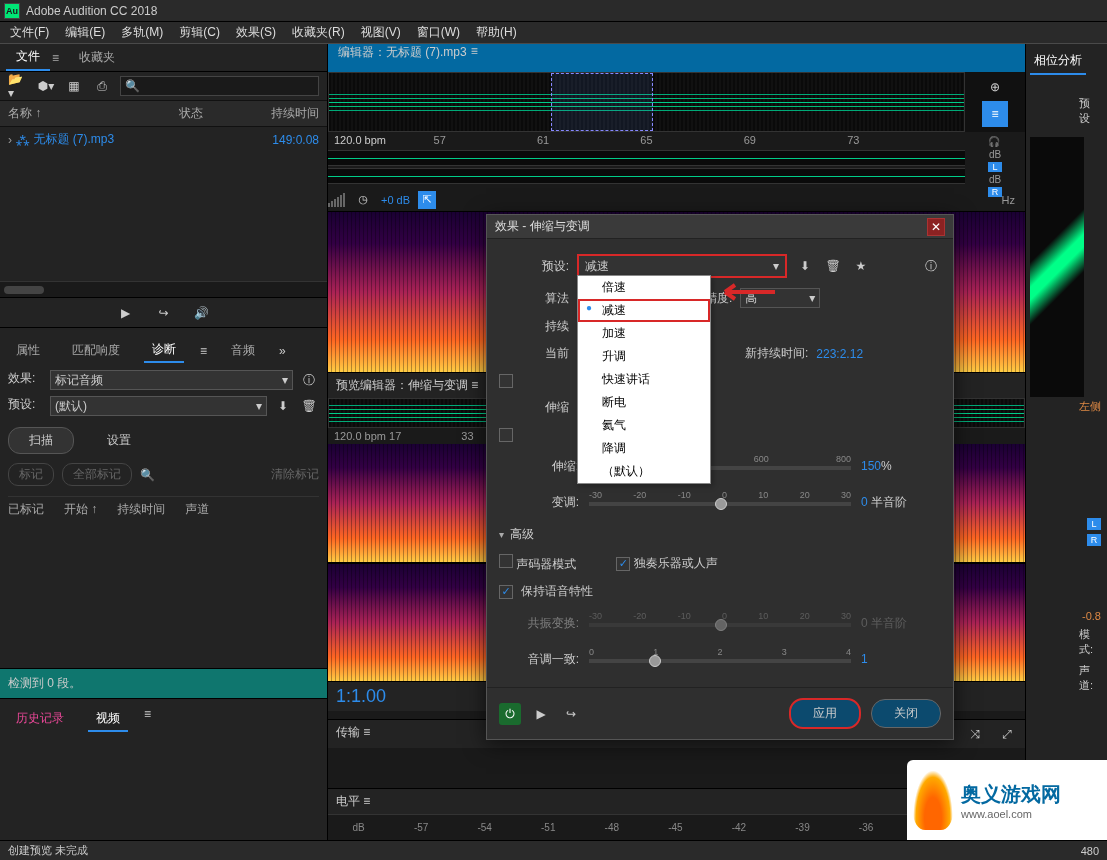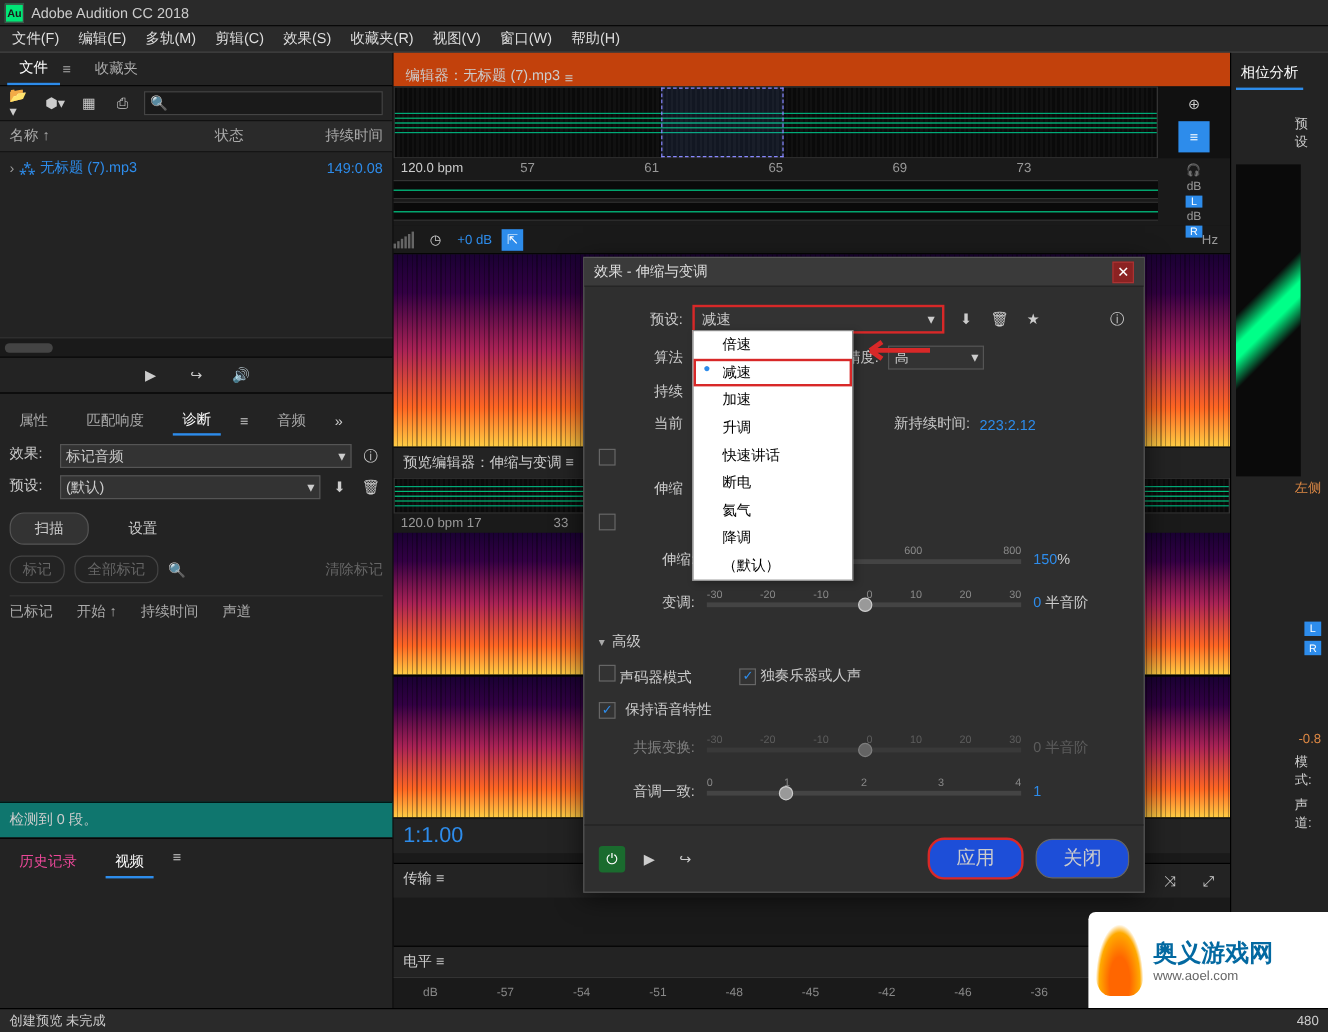--- a/index.html
+++ b/index.html
@@ -61,21 +61,21 @@
 
 .detect-label { padding: 6px 8px; background: #0f766e; color: #ccc; border-top: 1px solid #000; }
 
 
 .history-panel { background: #232323; padding: 4px 8px; border-top: 1px solid #000; }
 .history-tabs { display: flex; gap: 16px; padding: 4px 0; }
 .history-tabs .htab { color: #ec4899; padding: 3px 8px; }
 .history-tabs .htab.active { color: #fff; border-bottom: 2px solid #2d8ceb; }
 
 
-.editor-header { background: #c2410c; height: 28px; display: flex; align-items: flex-end; padding: 0 10px; color: #ccc; }
+.editor-header { background: #0369a1; height: 28px; display: flex; align-items: flex-start; padding: 0 10px; color: #ccc; }
 .editor-header .ed-more { margin-left: auto; }
 
 .waveform-area { height: 60px; background: #111; position: relative; display: flex; }
 .waveform-track { flex: 1; background: repeating-linear-gradient(90deg, #0a0a0a 0, #0a0a0a 2px, #111 2px, #111 4px); position: relative; border: 1px solid #333; }
 .wave-line { position: absolute; top: 50%; left: 0; right: 0; height: 1px; background: #00cc88; box-shadow: 0 -8px 0 #00aa77, 0 8px 0 #00aa77, 0 -4px 0 #00bb77, 0 4px 0 #00bb77; }
 .wave-selection { position: absolute; left: 35%; width: 16%; top: 0; bottom: 0; border: 1px dashed #88f; background: rgba(100,150,255,0.1); }
 .editor-tools { width: 60px; display: flex; flex-direction: column; align-items: center; justify-content: center; gap: 4px; }
 .tool-sq { width: 26px; height: 26px; background: #2d8ceb; display: flex; align-items: center; justify-content: center; color: #fff; }
 
 .timeline-row { background: #1a1a1a; height: 56px; display: flex; position: relative; }
@@ -130,21 +130,21 @@
 .slider-ticks { display: flex; justify-content: space-between; font-size: 9px; color: #888; }
 .slider-bar { height: 4px; background: #444; position: relative; margin-top: 2px; }
 .slider-thumb { position: absolute; top: -4px; width: 12px; height: 12px; background: #999; border-radius: 50%; border: 1px solid #ccc; }
 .slider-val { width: 80px; color: #2d8ceb; text-align: left; }
 
 .collapse-hdr { display: flex; align-items: center; gap: 6px; padding: 6px 0; color: #ccc; cursor: pointer; }
 .collapse-hdr::before { content: '▾'; color: #aaa; font-size: 10px; }
 
 .dlg-footer { display: flex; align-items: center; gap: 10px; padding: 10px 12px; border-top: 1px solid #222; }
 .pwr-btn { width: 22px; height: 22px; background: #1a6b2e; border-radius: 3px; color: #fff; display: flex; align-items: center; justify-content: center; }
-.dlg-btn { background: #1d4ed8; border: 1px solid #666; color: #ccc; padding: 5px 22px; border-radius: 14px; cursor: pointer; font-size: 16px; }
+.dlg-btn { background: #0c4a6e; border: 1px solid #666; color: #ccc; padding: 5px 22px; border-radius: 14px; cursor: pointer; font-size: 12px; }
 .dlg-btn.apply { border: 2px solid #d82828; }
 .footer-spacer { flex: 1; }
 
 
 .phase-panel { padding: 4px; }
 .phase-title { color: #fff; padding: 4px; border-bottom: 2px solid #2d8ceb; display: inline-block; }
 .phase-graph { width: 54px; height: 260px; background: #0a0a0a; margin-top: 8px; position: relative; overflow: hidden; }
 .phase-graph::before { content: ''; position: absolute; inset: 0; background: linear-gradient(135deg, transparent 40%, #00ff88 48%, #00ff88 52%, transparent 60%); }
 .phase-val { color: #d84; font-size: 11px; text-align: right; padding: 2px; }
 .phase-row { display: flex; align-items: center; gap: 4px; padding: 3px; color: #ccc; font-size: 11px; margin-left: 46px; }
@@ -363,21 +363,21 @@
       <span>电平</span> <span class="tab-menu">≡</span>
     </div>
     <div class="db-ruler">
       <span>dB</span>
         <span>-57</span>
         <span>-54</span>
         <span>-51</span>
         <span>-48</span>
         <span>-45</span>
         <span>-42</span>
-        <span>-46</span>
+        <span>-39</span>
         <span>-36</span>
         <span>-33</span>
         <span>-30</span>
     </div>
   </div>
 
   <div class="right-col">
     <div class="phase-panel">
       <div class="phase-title">相位分析</div>
       <div class="phase-row" style="margin-top:18px">

